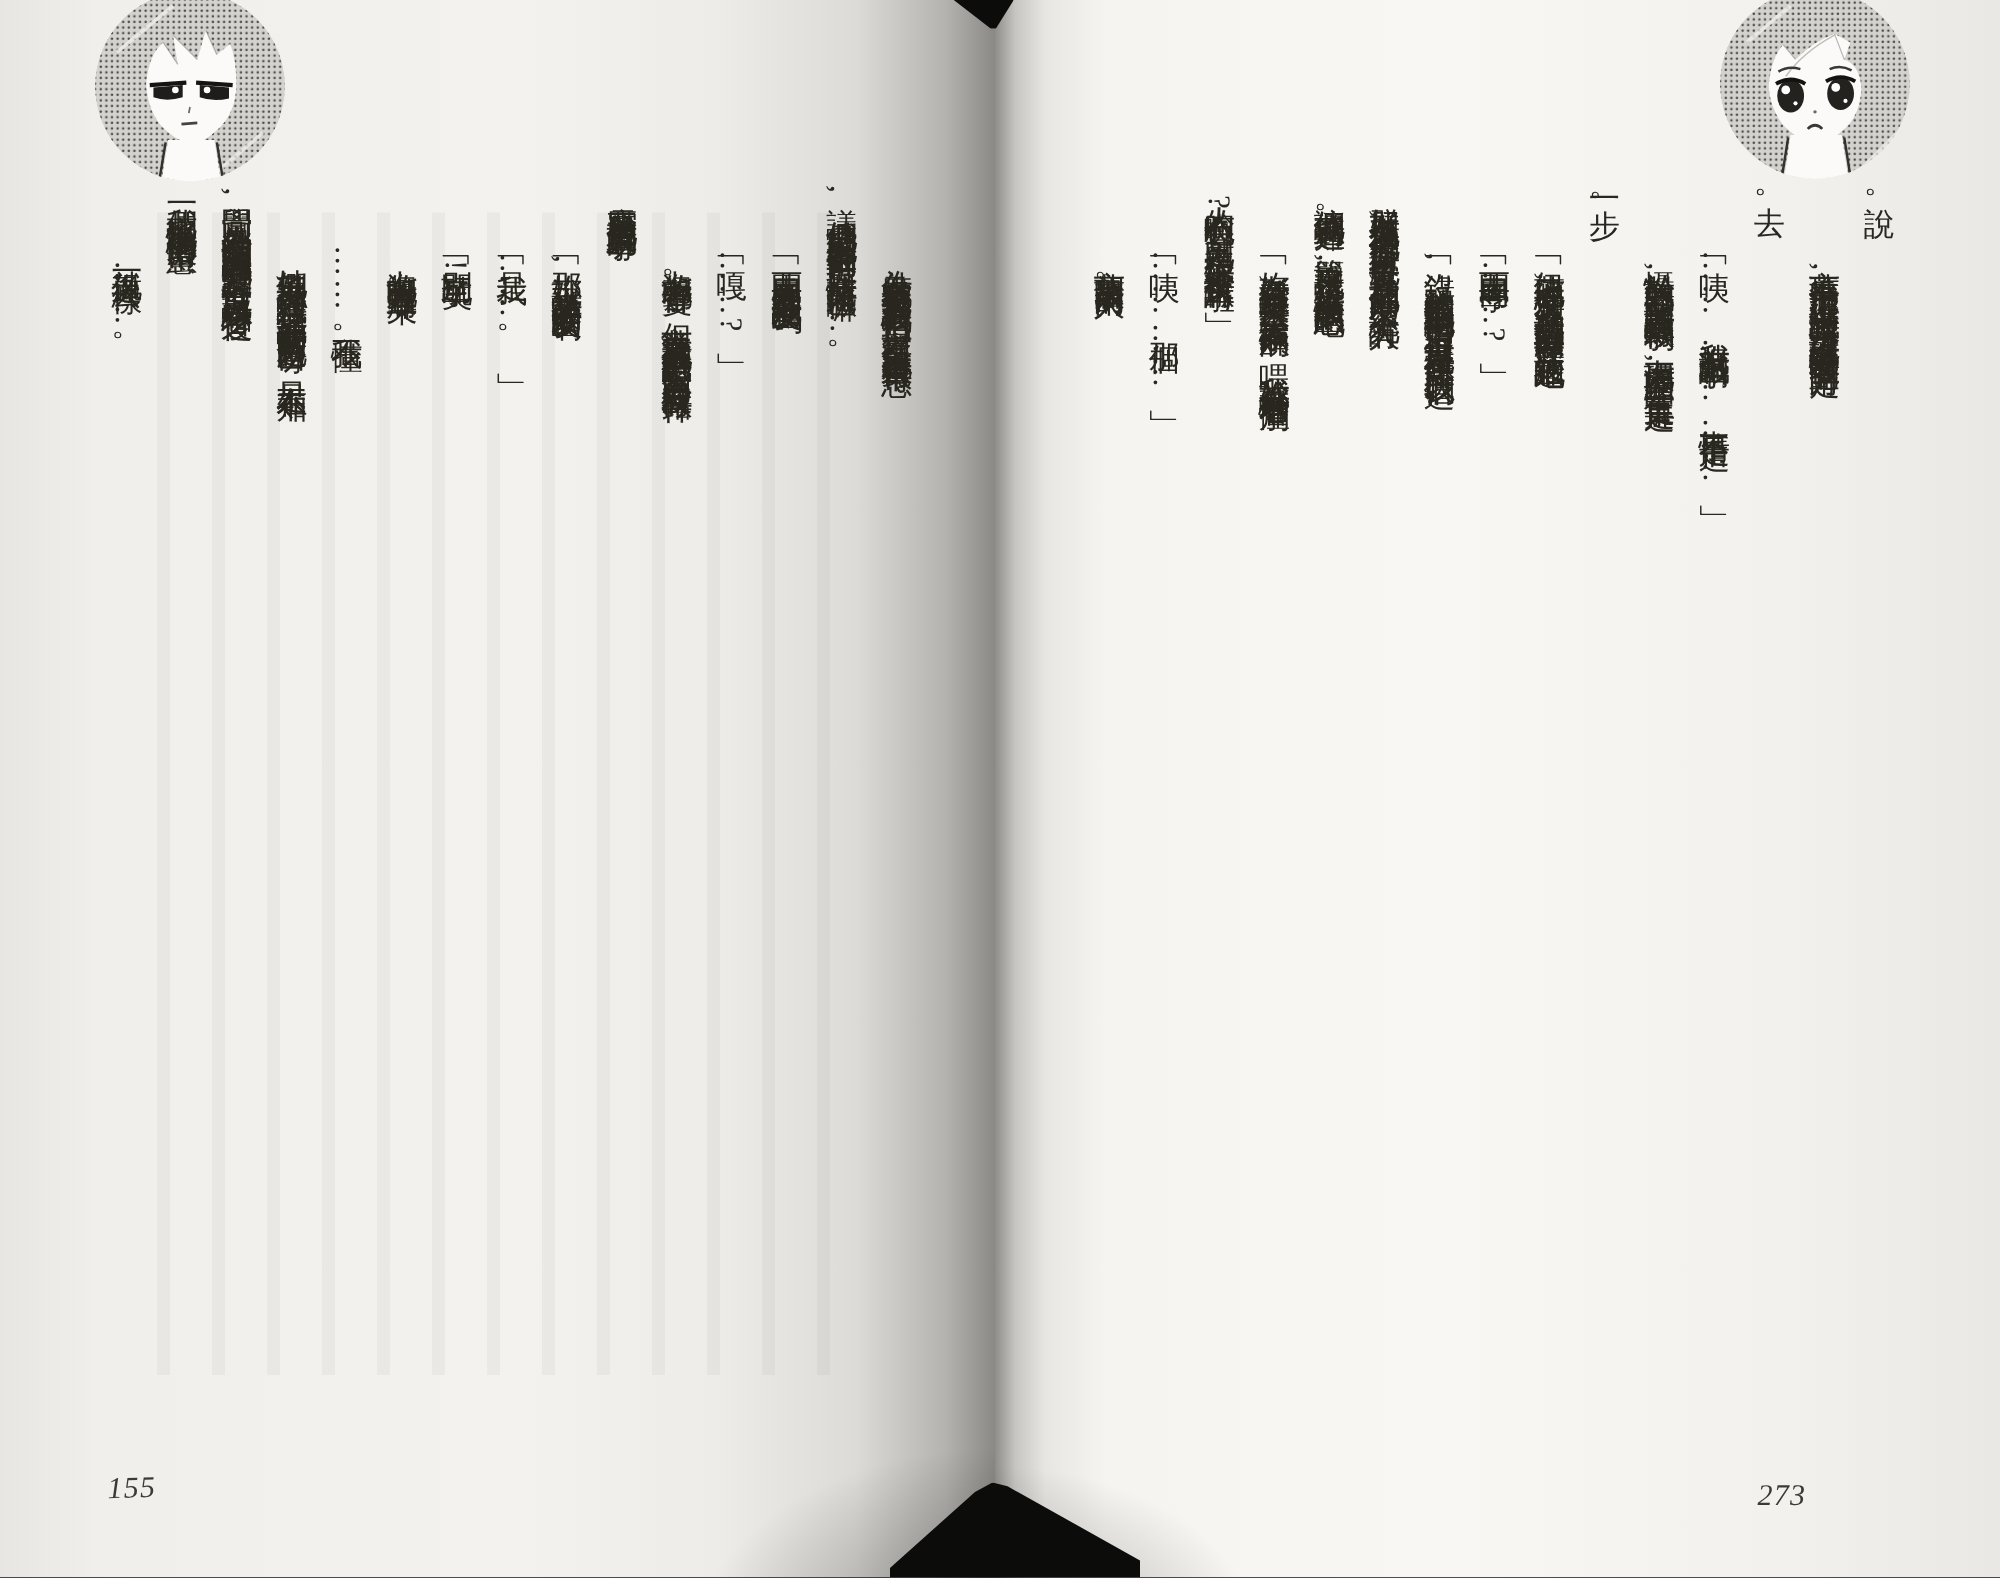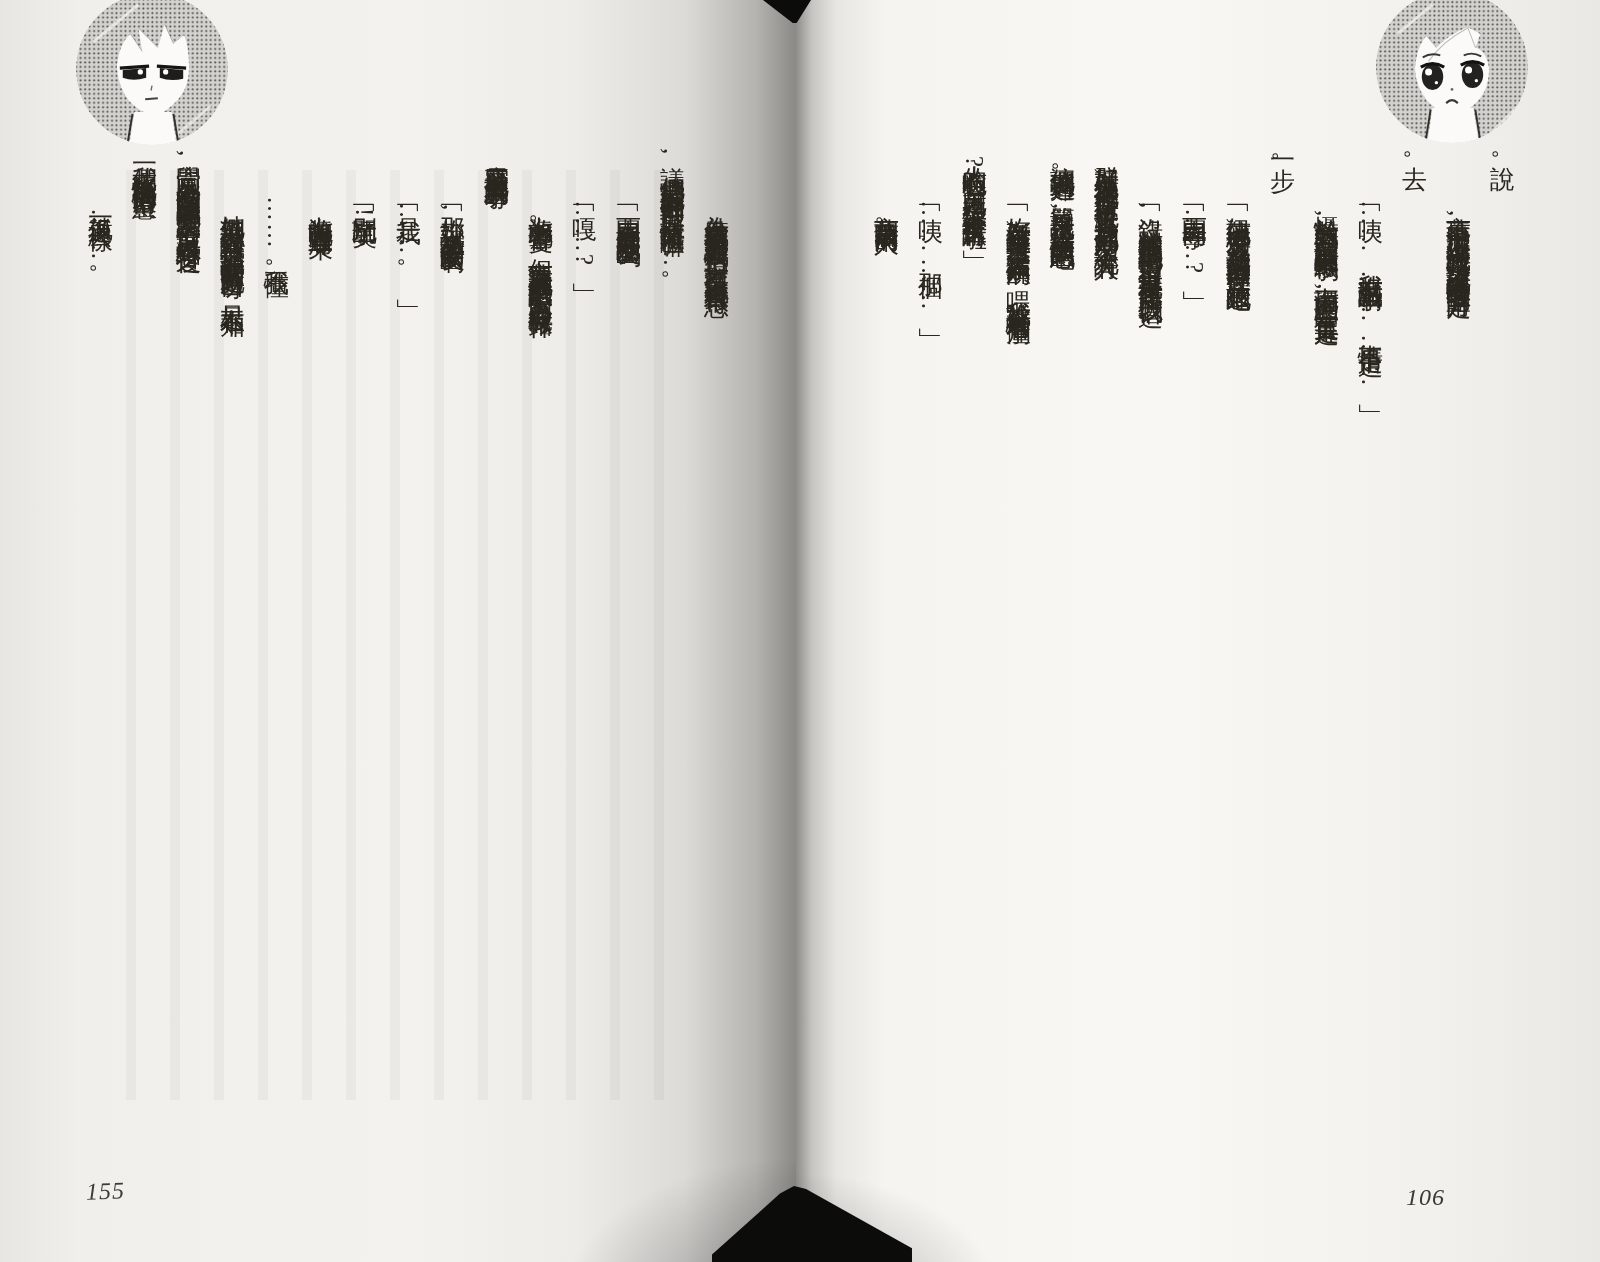--- a/index.html
+++ b/index.html
@@ -154,15 +154,15 @@
     <div class="col indent">「沒錯,雖然我們也不承認他們兩個是一對,但世界就是喜歡伊藤,所以我們這</div>
     <div class="col">群好朋友也決定支持他們,而且伊藤也愛上世界,我是他們的好朋友,絕不允許有人</div>
     <div class="col">讓他們感到難過。簡單說來就是這樣,妳應該懂我的意思吧?」</div>
     <div class="col indent">「妳老在伊藤身邊轉來轉去,會給大家添麻煩的。喂,我說妳為什麼老看不懂別</div>
     <div class="col">人的臉色啊?就是因為這樣,妳才會被女生討厭啦。」</div>
     <div class="col indent">「咦……那個……」</div>
     <div class="col indent">言葉望著眼前的兩人。</div>
   </div>
 
   <div class="page-number" id="pn-left">155</div>
-  <div class="page-number" id="pn-right">106</div>
+  <div class="page-number" id="pn-right">273</div>
 
 </div>
 
 </body></html>

